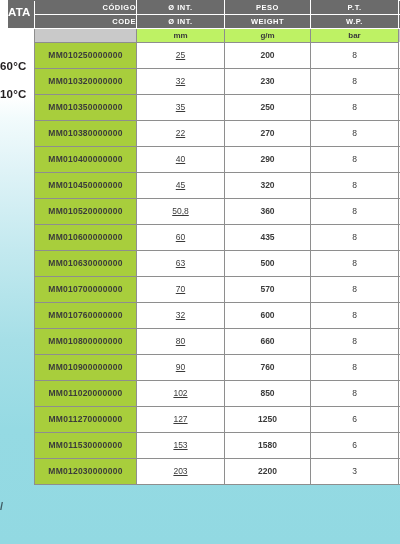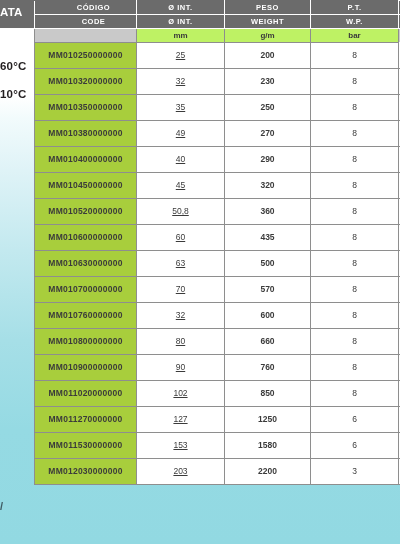--- a/index.html
+++ b/index.html
@@ -25,21 +25,21 @@
         #dff3f7 170px,
         #c3e9ef 250px,
         #a6dfe7 340px,
         #95dae3 430px,
         #92d9e2 544px);
   }
 
   
   .left-dark-band {
     position: absolute;
-    left: 0;
+    left: 8px;
     top: 0;
     width: 34px;
     height: 28px;
     background: #6b6b6b;
   }
   .left-dark-band .band-text {
     position: absolute;
     left: 0px;
     top: 6px;
     font-size: 11.5px;
@@ -106,21 +106,21 @@
     font-size: 7.5px;
     letter-spacing: 0.5px;
     height: 13px;
     line-height: 13px;
     border-color: #ffffff;
     border-top-color: #6b6b6b;
   }
   tr.hdr-es th { border-bottom-color: #ffffff; }
   tr.hdr-es th.code-cell,
   tr.hdr-en th.code-cell {
-    text-align: center;
+    text-align: right;
     padding-left: 16px;
   }
   tr.hdr-es th.blank-cell,
   tr.hdr-en th.blank-cell,
   tr.hdr-units th.blank-cell {
     background: #6b6b6b;
     border-color: #ffffff;
   }
 
   tr.hdr-units th {
@@ -238,21 +238,21 @@
           </tr>
           <tr class="data-row">
             <td class="code">MM010350000000</td>
             <td class="dint">35</td>
             <td class="weight">250</td>
             <td class="pt">8</td>
             <td class="extra"></td>
           </tr>
           <tr class="data-row">
             <td class="code">MM010380000000</td>
-            <td class="dint">49</td>
+            <td class="dint">22</td>
             <td class="weight">270</td>
             <td class="pt">8</td>
             <td class="extra"></td>
           </tr>
           <tr class="data-row">
             <td class="code">MM010400000000</td>
             <td class="dint">40</td>
             <td class="weight">290</td>
             <td class="pt">8</td>
             <td class="extra"></td>

